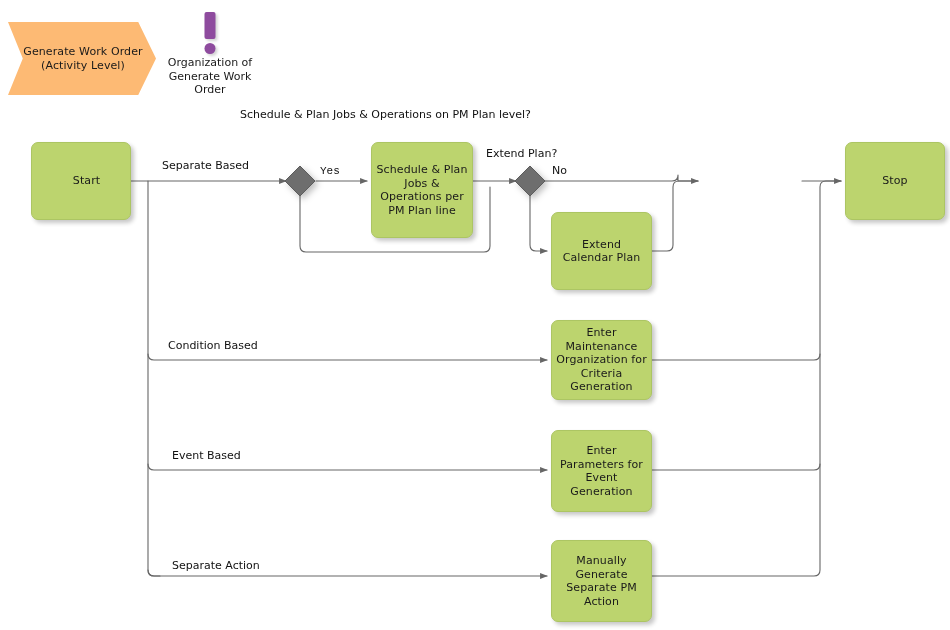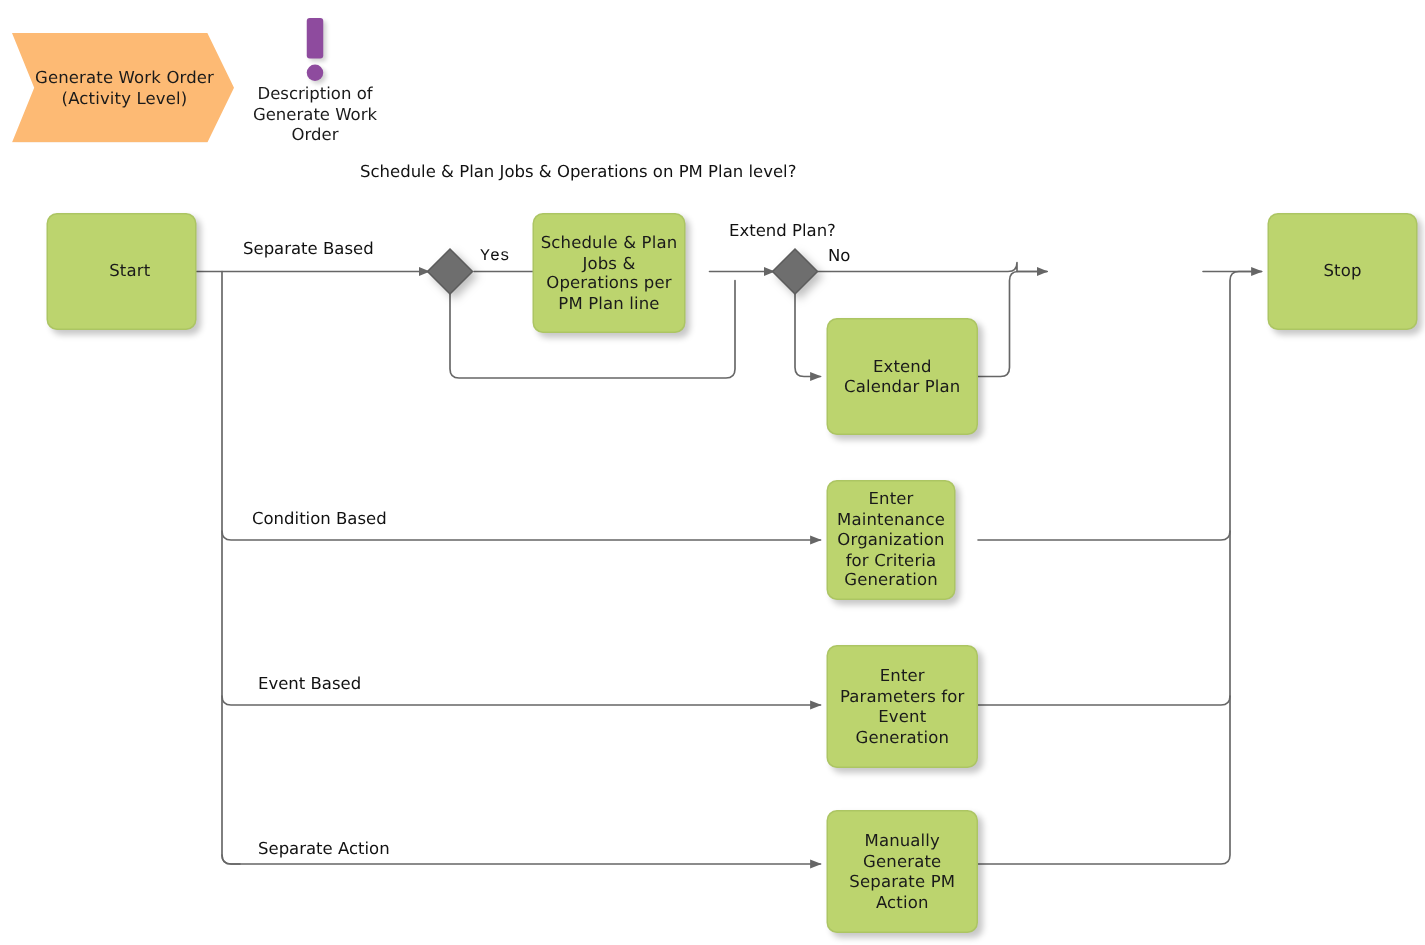--- a/index.html
+++ b/index.html
@@ -160,41 +160,41 @@
 
   <div class="node chevron" style="left:8px; top:22px; width:148px; height:73px;">
     <span>Generate Work Order (Activity Level)</span>
   </div>
 
   <div class="note-wrap" style="left:160px; top:12px; width:100px;">
     <div class="bang">
       <div class="bang-bar"></div>
       <div class="bang-dot"></div>
     </div>
-    <div class="note-text">Description of Generate Work Order</div>
+    <div class="note-text">Organization of Generate Work Order</div>
   </div>
 
   <div class="node task" style="left:31px; top:142px; width:100px; height:78px;padding-left:15px;">
     <span>Start</span>
   </div>
 
-  <div class="node task" style="left:355px; top:142px; width:102px; height:80px;">
+  <div class="node task" style="left:371px; top:142px; width:102px; height:96px;">
     <span>Schedule  &amp; Plan Jobs &amp; Operations per PM Plan line</span>
   </div>
 
   <div class="node task" style="left:551px; top:212px; width:101px; height:78px;">
     <span>Extend Calendar Plan</span>
   </div>
 
 
   <div class="node task" style="left:845px; top:142px; width:100px; height:78px;">
     <span>Stop</span>
   </div>
 
-  <div class="node task" style="left:551px; top:320px; width:86px; height:80px;">
+  <div class="node task" style="left:551px; top:320px; width:101px; height:80px;">
     <span>Enter Maintenance Organization for Criteria Generation</span>
   </div>
 
   <div class="node task" style="left:551px; top:430px; width:101px; height:82px;">
     <span>Enter Parameters for Event Generation</span>
   </div>
 
   <div class="node task" style="left:551px; top:540px; width:101px; height:82px;">
     <span>Manually Generate Separate PM Action</span>
   </div>

